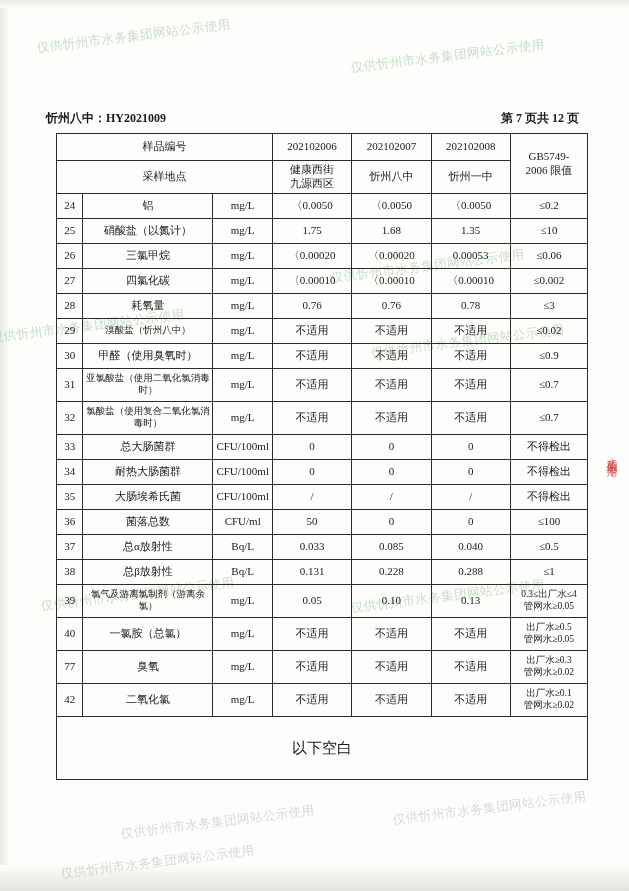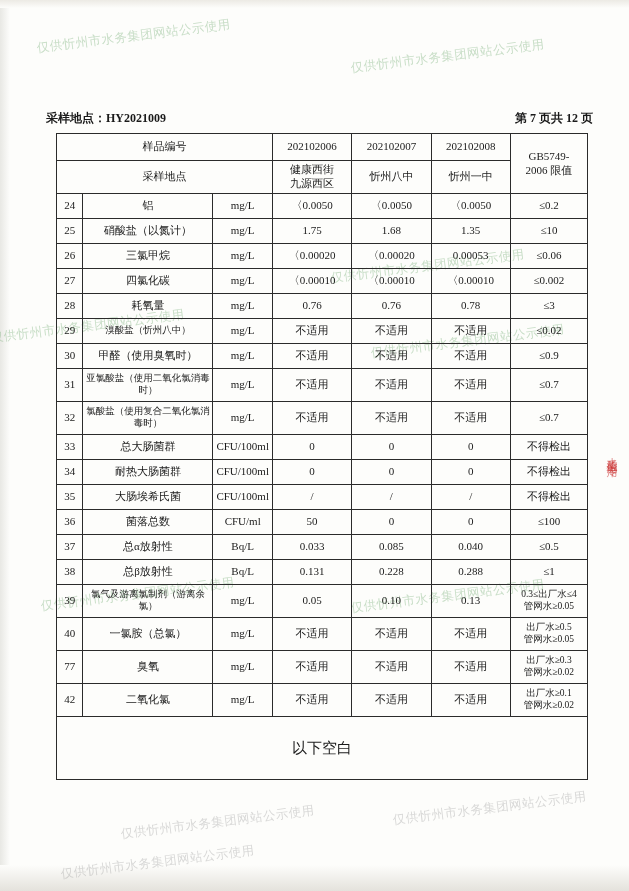--- a/index.html
+++ b/index.html
@@ -49,21 +49,21 @@
   .report-no {
     position: absolute;
     top: 110px;
     left: 46px;
     font-size: 12px;
     font-weight: bold;
   }
   .page-no {
     position: absolute;
     top: 110px;
-    right: 36px;
+    right: 50px;
     font-size: 12px;
     font-weight: bold;
   }
 
   table.main {
     position: absolute;
     top: 133px;
     left: 56px;
     width: 532px;
     border-collapse: collapse;
@@ -138,21 +138,21 @@
   <div class="wm tilt" style="left:330px; top:270px;">仅供忻州市水务集团网站公示使用</div>
   <div class="wm tilt" style="left:370px; top:345px;">仅供忻州市水务集团网站公示使用</div>
   <div class="wm tilt" style="left:40px; top:598px;">仅供忻州市水务集团网站公示使用</div>
   <div class="wm tilt" style="left:350px; top:600px;">仅供忻州市水务集团网站公示使用</div>
   <div class="wm tilt gray" style="left:120px; top:826px;">仅供忻州市水务集团网站公示使用</div>
   <div class="wm tilt gray" style="left:392px; top:812px;">仅供忻州市水务集团网站公示使用</div>
   <div class="wm tilt gray" style="left:60px; top:866px;">仅供忻州市水务集团网站公示使用</div>
 
   <div class="redmark" style="left:604px; top:448px;">水质检测专用</div>
 
-  <div class="report-no">采样地点：HY2021009</div>
+  <div class="report-no">忻州八中：HY2021009</div>
   <div class="page-no">第 7 页共 12 页</div>
 
   <table class="main">
     <colgroup>
       <col class="c-idx">
         <col class="c-name">
         <col class="c-unit">
       <col class="c-val">
         <col class="c-val">
         <col class="c-val">

